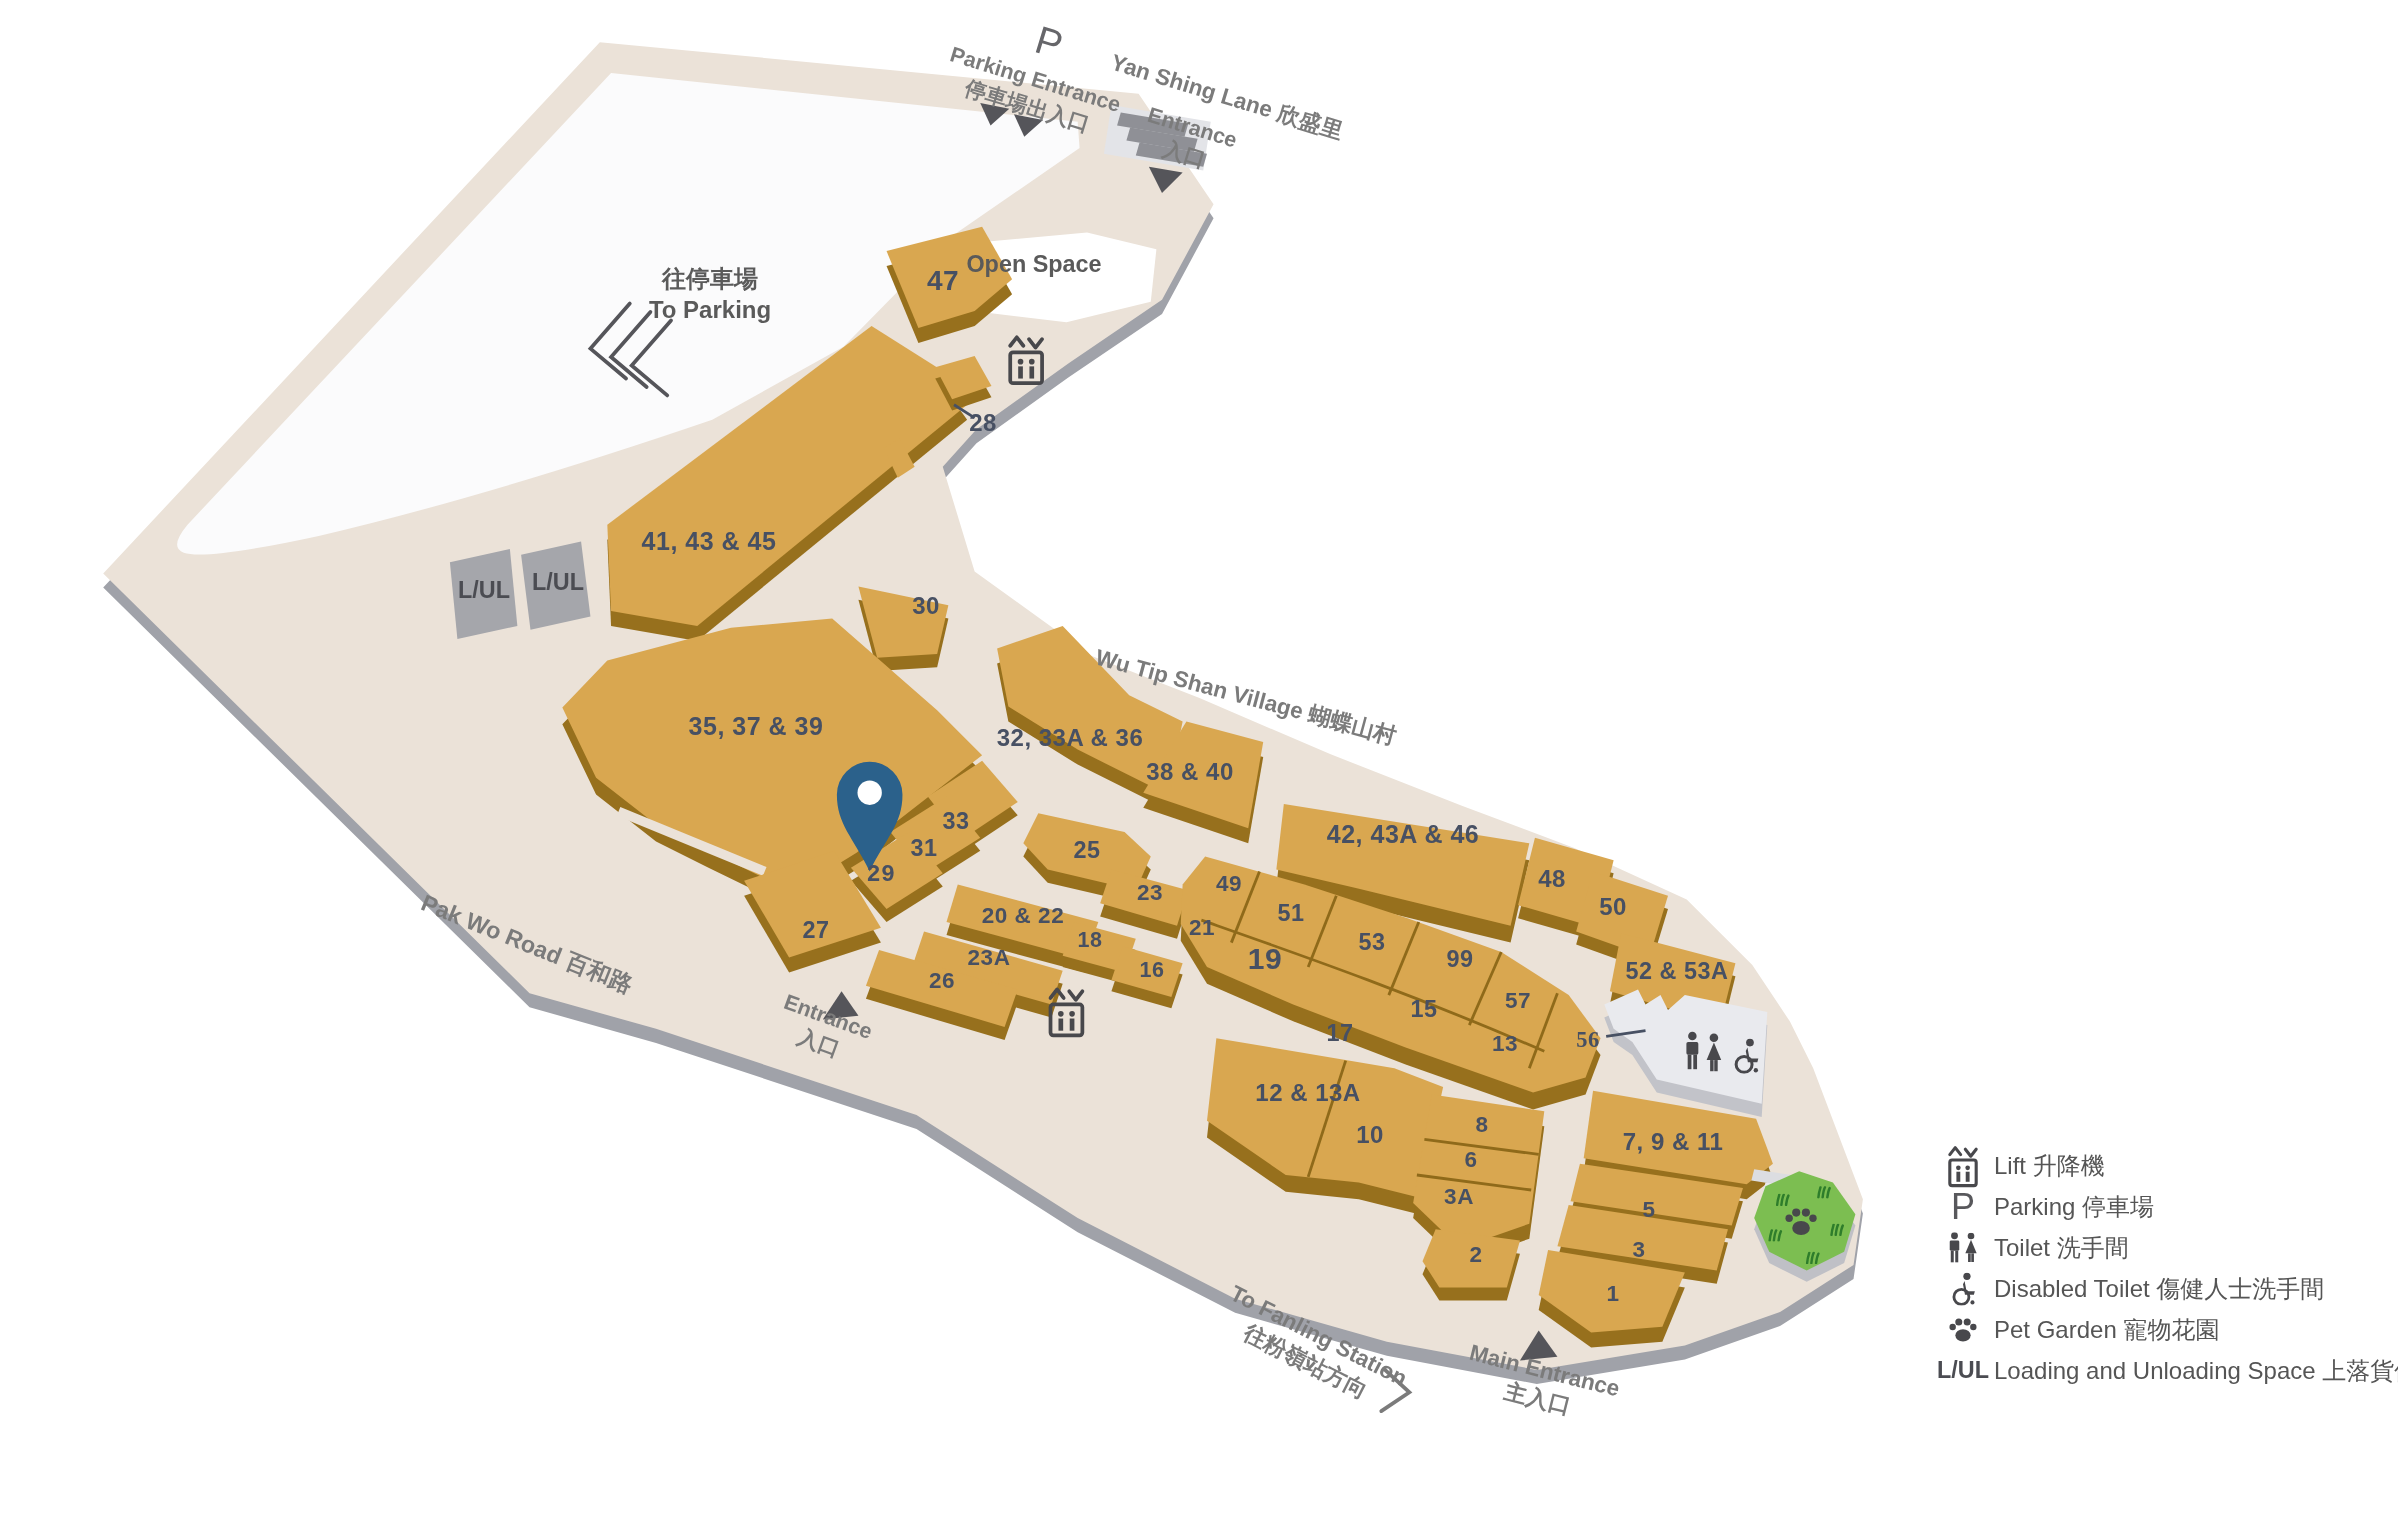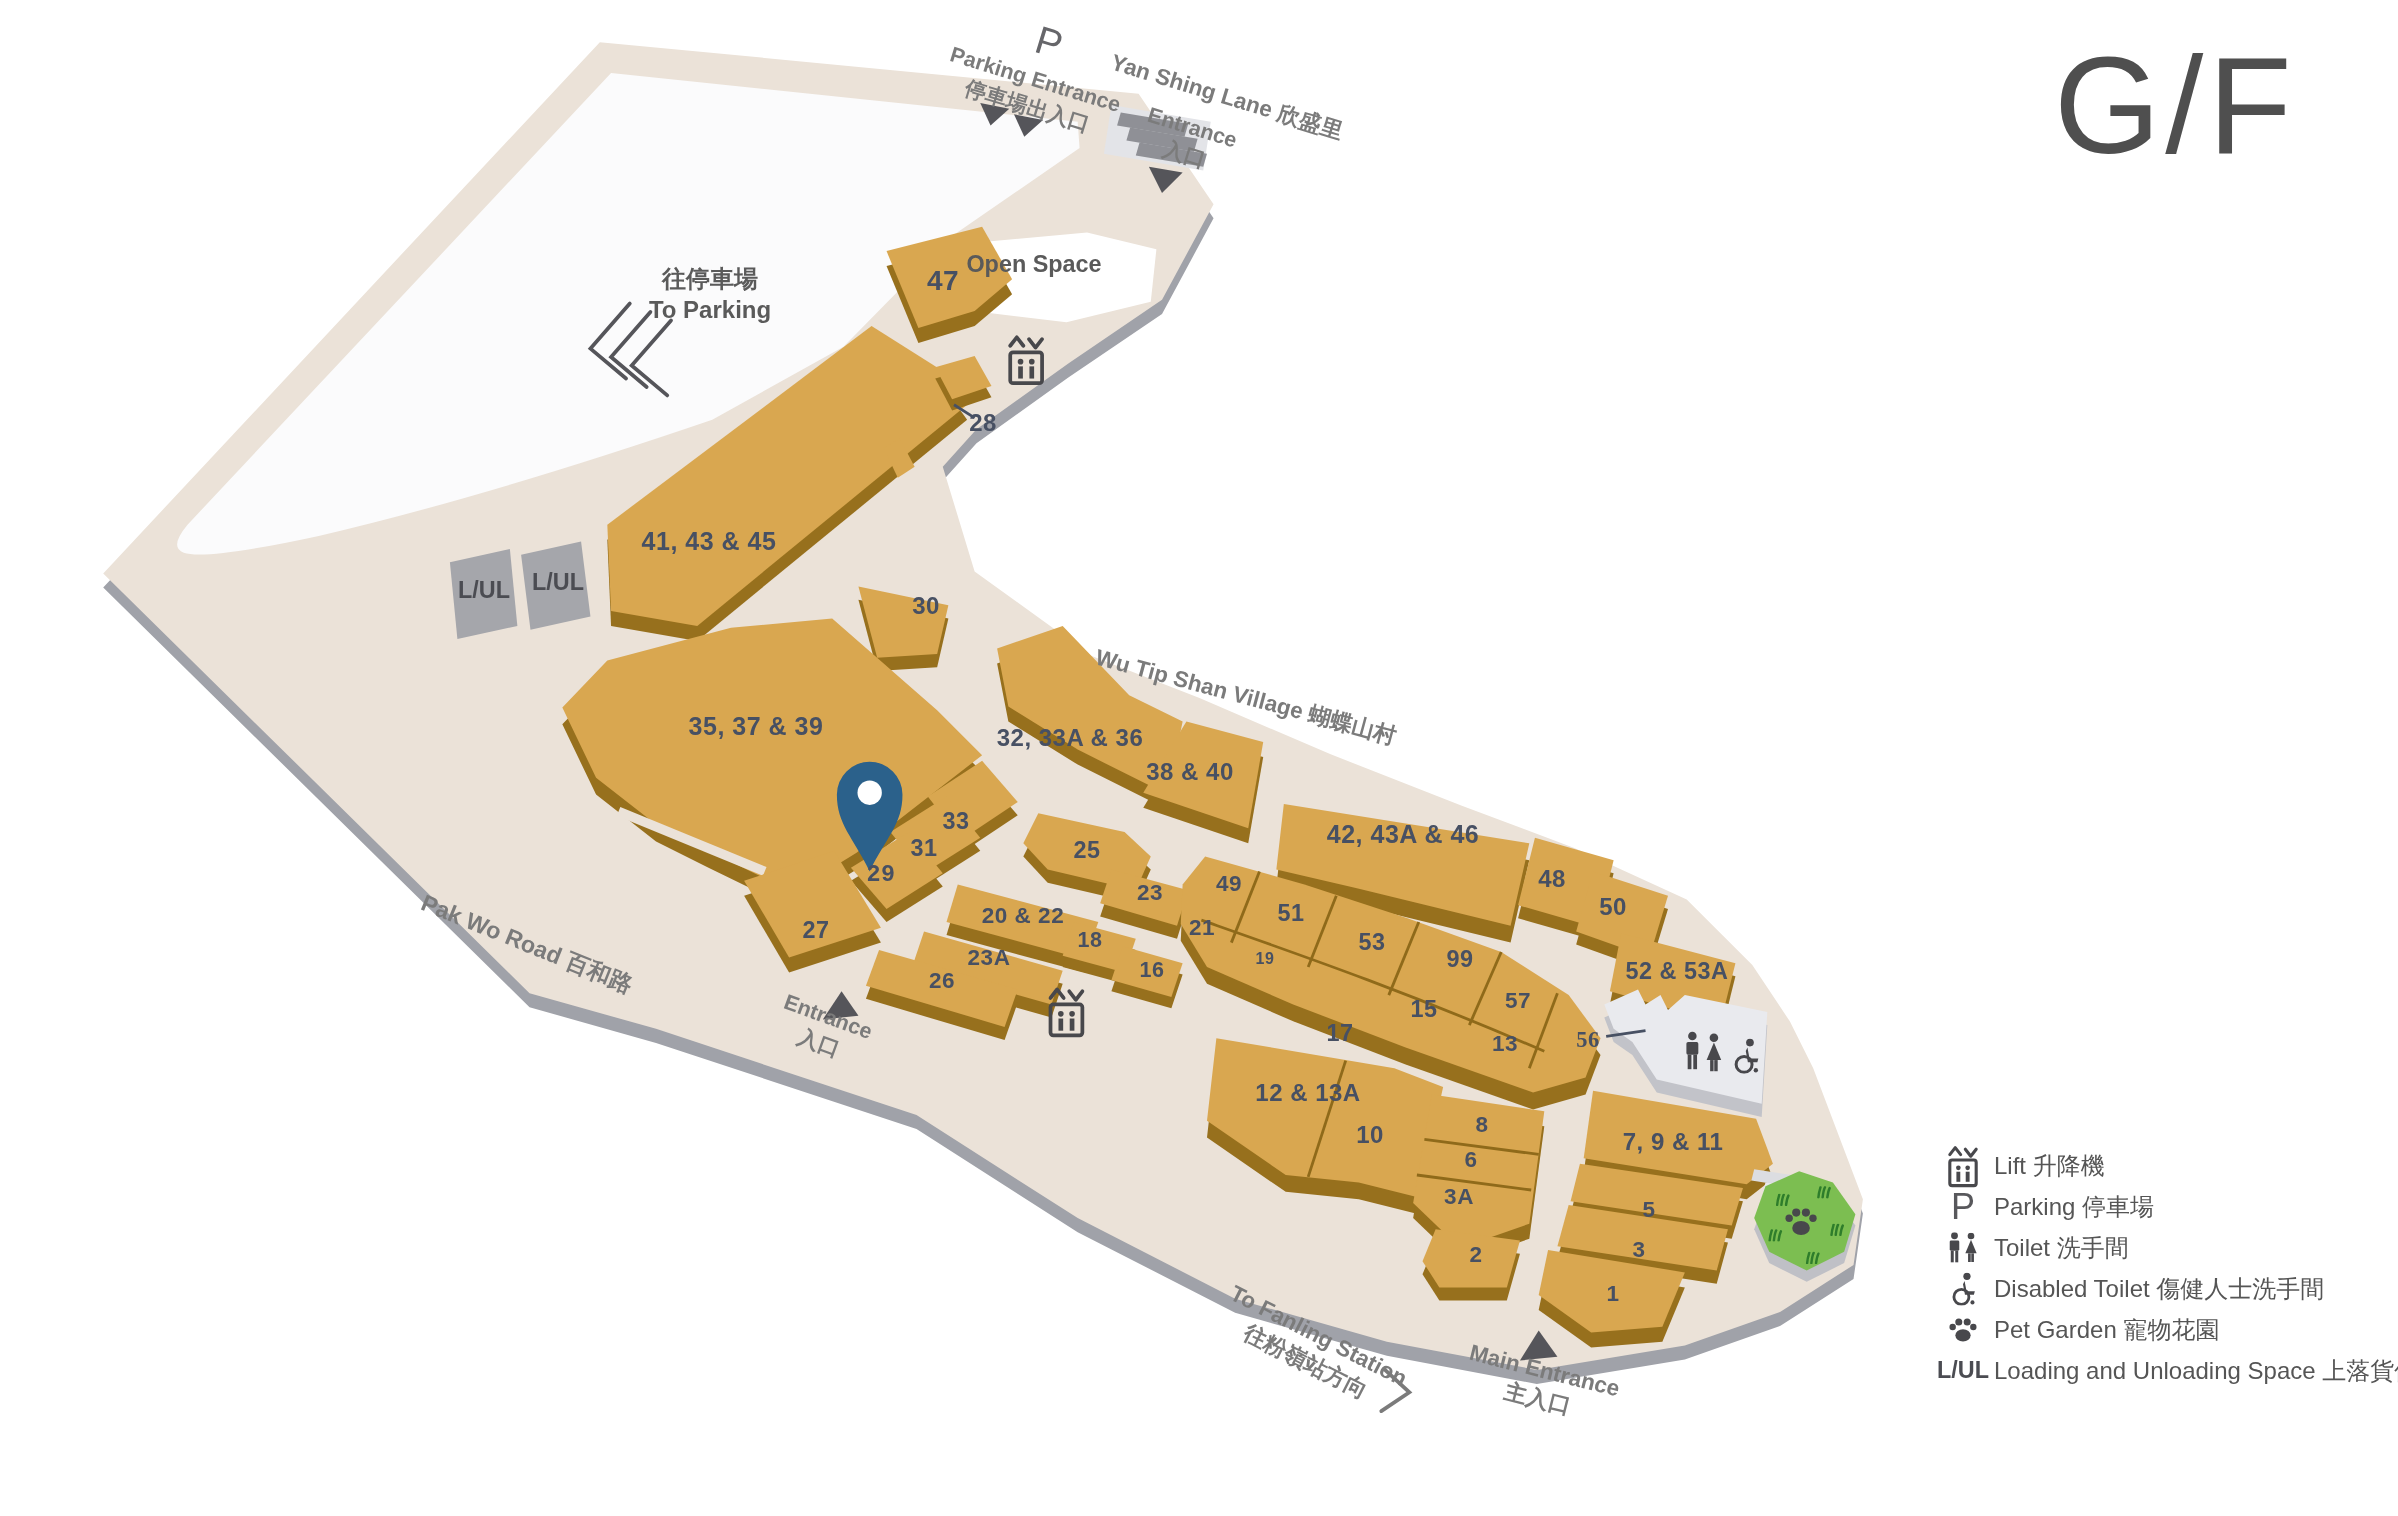--- a/index.html
+++ b/index.html
@@ -297,21 +297,21 @@
       <div class="unit-label" style="left: 956px; top: 821px; font-size: 23.4px;">33</div>
       <div class="unit-label" style="left: 924px; top: 848px; font-size: 23.4px;">31</div>
       <div class="unit-label" style="left: 881px; top: 875px; font-size: 23.4px; font-family: Liberation Mono, monospace;">29</div>
       <div class="unit-label" style="left: 816px; top: 930px; font-size: 23.4px;">27</div>
       <div class="unit-label" style="left: 1087px; top: 850px; font-size: 23.4px;">25</div>
       <div class="unit-label" style="left: 1150px; top: 893px; font-size: 22.5px;">23</div>
       <div class="unit-label" style="left: 1229px; top: 884px; font-size: 22.5px;">49</div>
       <div class="unit-label" style="left: 1291px; top: 913px; font-size: 23.4px;">51</div>
       <div class="unit-label" style="left: 1202px; top: 928px; font-size: 22.5px;">21</div>
       <div class="unit-label" style="left: 1372px; top: 942px; font-size: 23.4px;">53</div>
-      <div class="unit-label" style="left: 1265px; top: 959px; font-size: 16px;">19</div>
+      <div class="unit-label" style="left: 1265px; top: 959px; font-size: 30px;">19</div>
       <div class="unit-label" style="left: 1460px; top: 959px; font-size: 23.4px;">99</div>
       <div class="unit-label" style="left: 1340px; top: 985px; font-size: 23.4px; margin-top: 48px;">17</div>
       <div class="unit-label" style="left: 1424px; top: 1009px; font-size: 23.4px;">15</div>
       <div class="unit-label" style="left: 1518px; top: 1001px; font-size: 22.5px;">57</div>
       <div class="unit-label" style="left: 1505px; top: 1044px; font-size: 22.5px;">13</div>
       <div class="unit-label" style="left: 1588px; top: 1040px; font-size: 22.5px; font-family: Liberation Serif, serif;">56</div>
       <div class="unit-label" style="left: 1023px; top: 916px; font-size: 22.5px;">20 &amp; 22</div>
       <div class="unit-label" style="left: 1090px; top: 940px; font-size: 21.5px;">18</div>
       <div class="unit-label" style="left: 989px; top: 958px; font-size: 22.5px;">23A</div>
       <div class="unit-label" style="left: 942px; top: 981px; font-size: 22.5px;">26</div>
@@ -363,21 +363,20 @@
       <div class="road-label" style="left: 1312px; top: 1349px; font-size: 22.5px; transform: translate(-50%, -50%) rotate(27deg);">
         <div>To Fanling Station</div>
         <div>往粉嶺站方向</div>
       </div>
       <div class="road-label" style="left: 1541px; top: 1385px; font-size: 22.5px; transform: translate(-50%, -50%) rotate(14deg);">
         <div>Main Entrance</div>
         <div>主入口</div>
       </div>
     </div>
 
-<div id="floor-title">G/F</div>
 
 <div id="legend">
   <div class="legend-row">
     <span class="legend-icon">
       <svg width="36" height="45" viewBox="0 0 44 58">
             <use href="#sym-lift"></use>
           </svg>
     </span>
     <span class="legend-label">Lift 升降機</span>
   </div>

